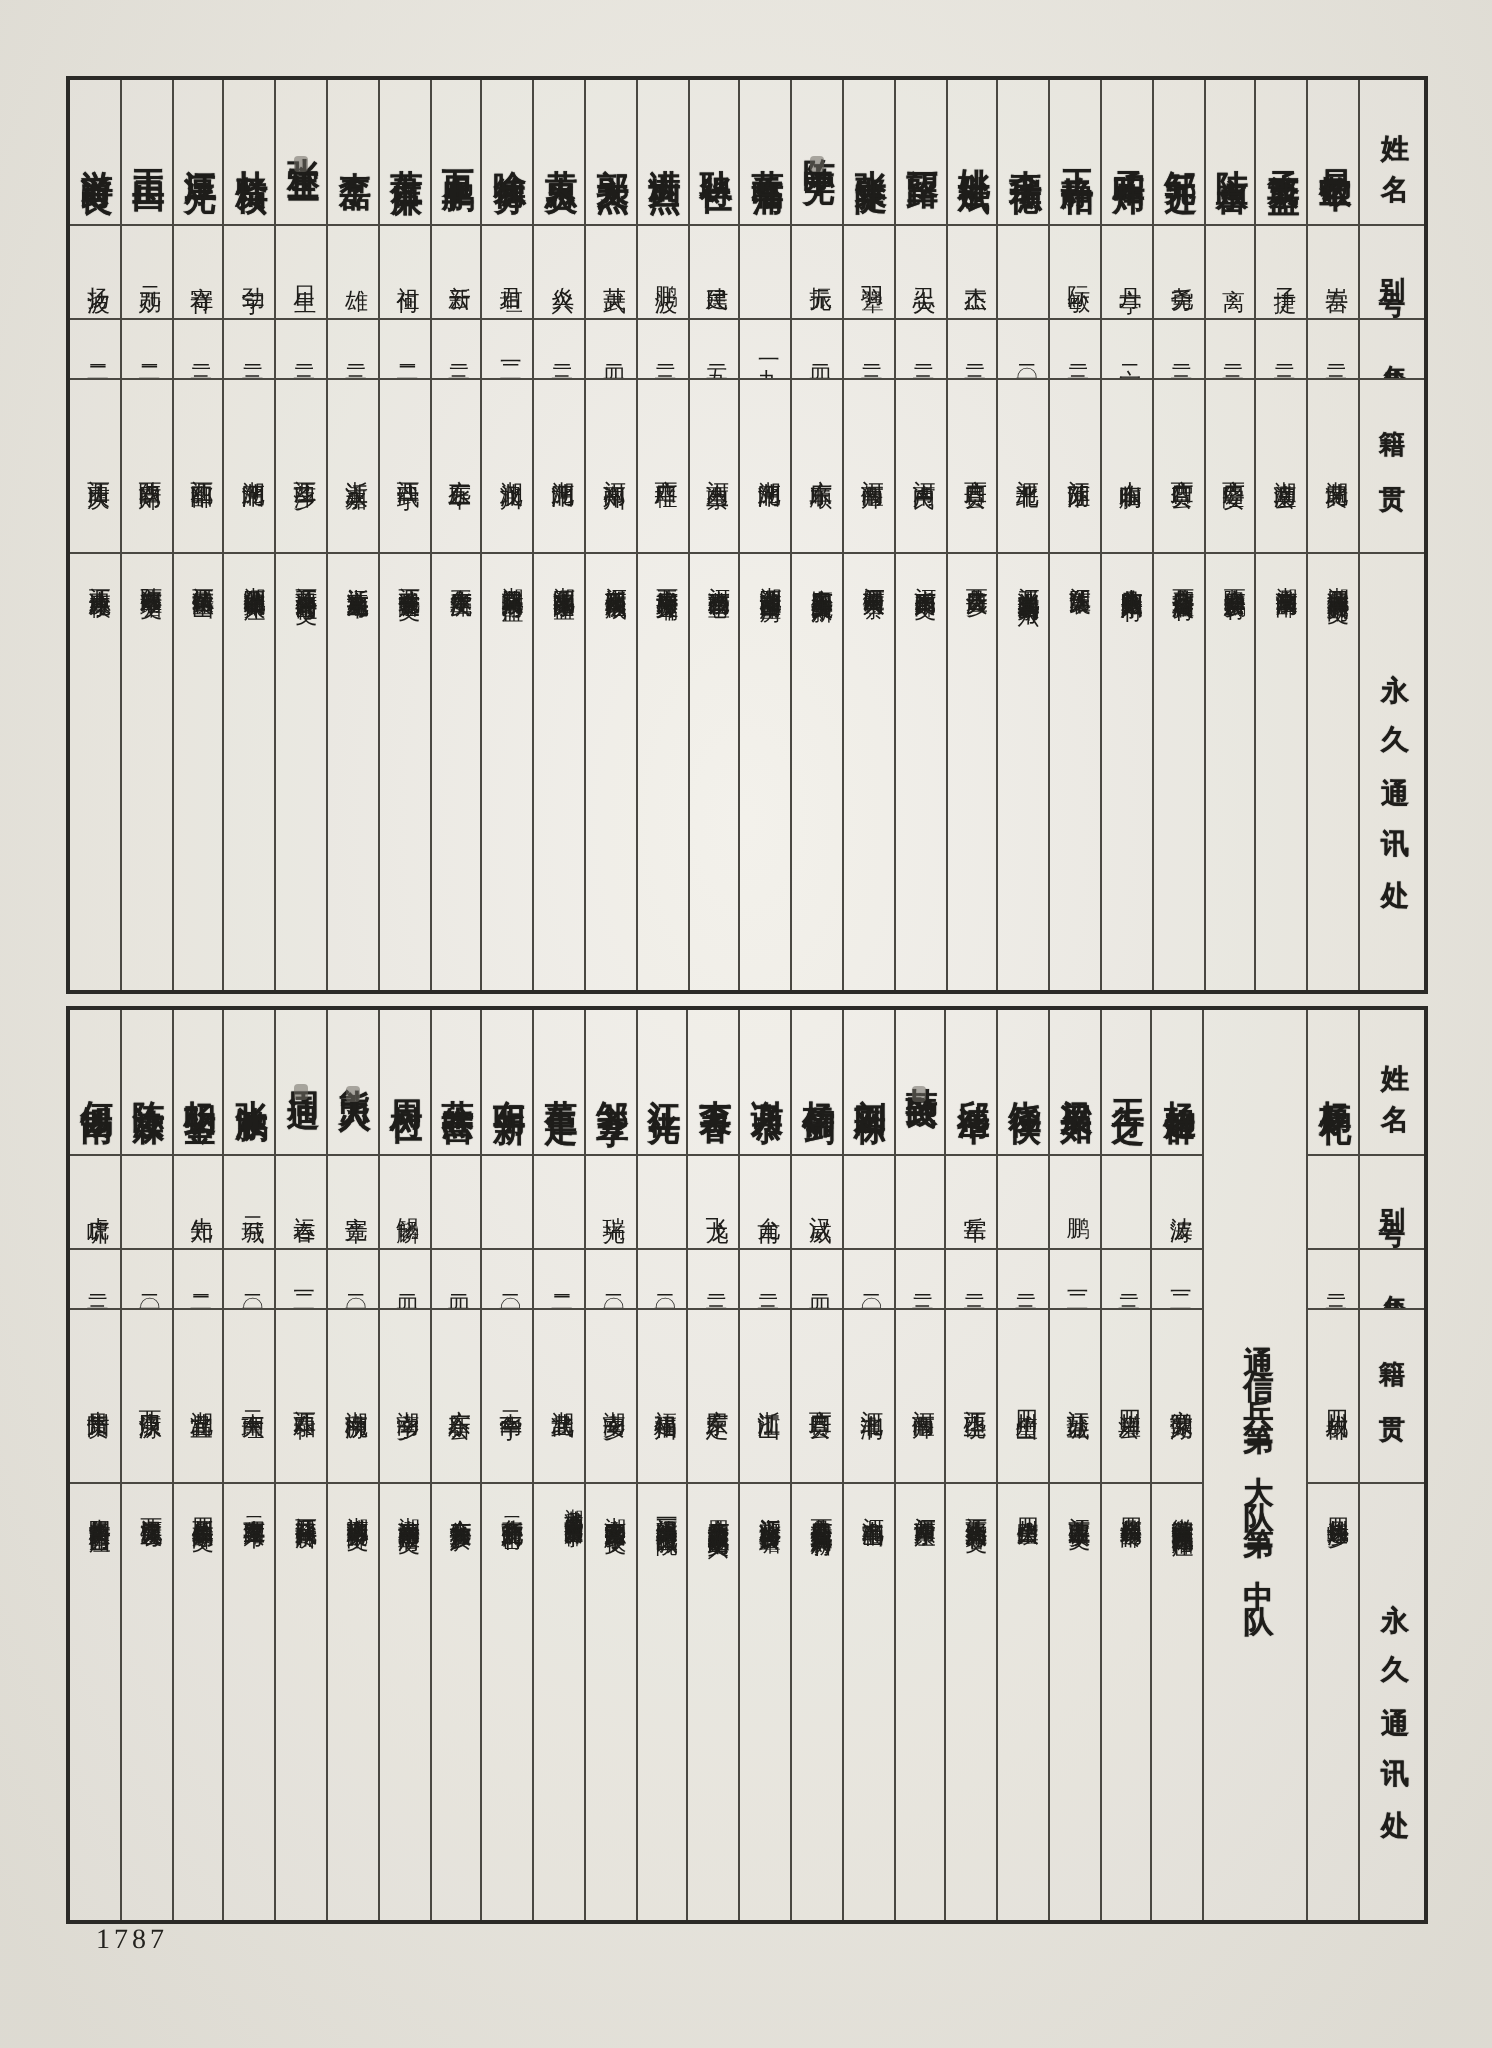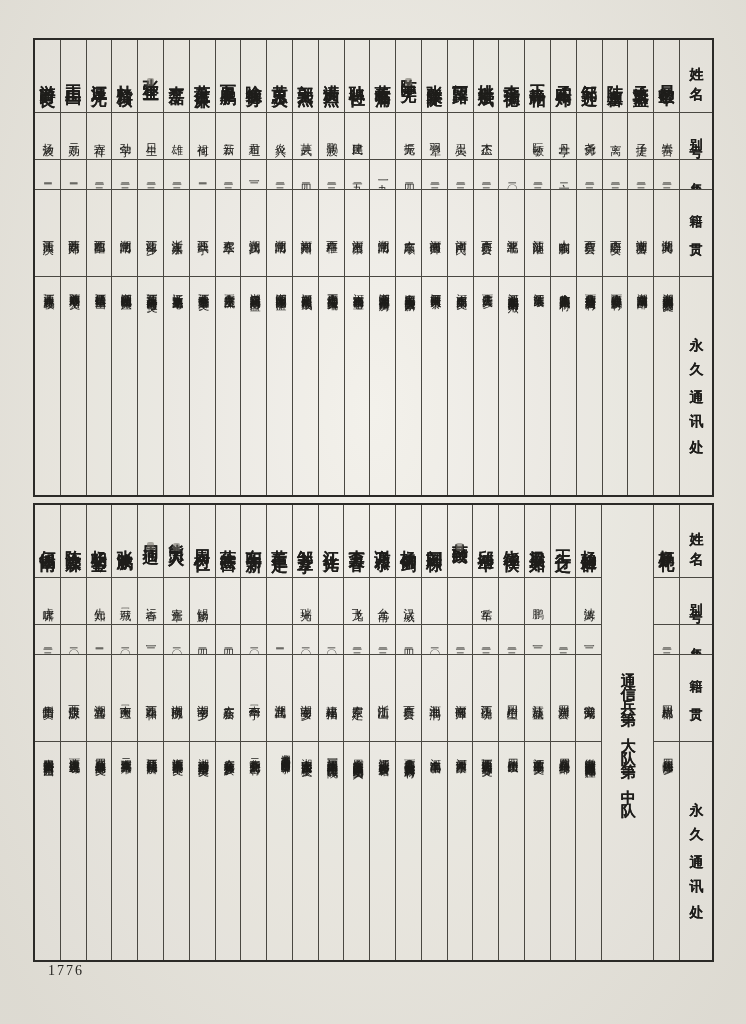--- a/index.html
+++ b/index.html
@@ -837,14 +837,14 @@
         </div>
         <div class="cell c-age age">
           <span class="vtxt">二三</span>
         </div>
         <div class="cell c-native native">
           <span class="vtxt">贵州贵阳</span>
         </div>
         <div class="cell c-addr addr">贵州贵阳头桥海马村自力山庄</div>
       </div>
     </div>
-  <div id="page-number">1776</div>
+  <div id="page-number">1787</div>
 </div>
 
 </body></html>

